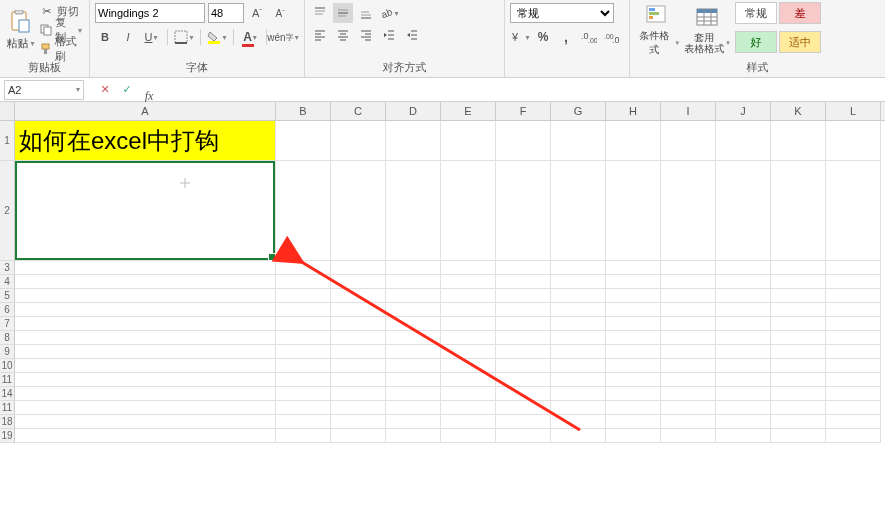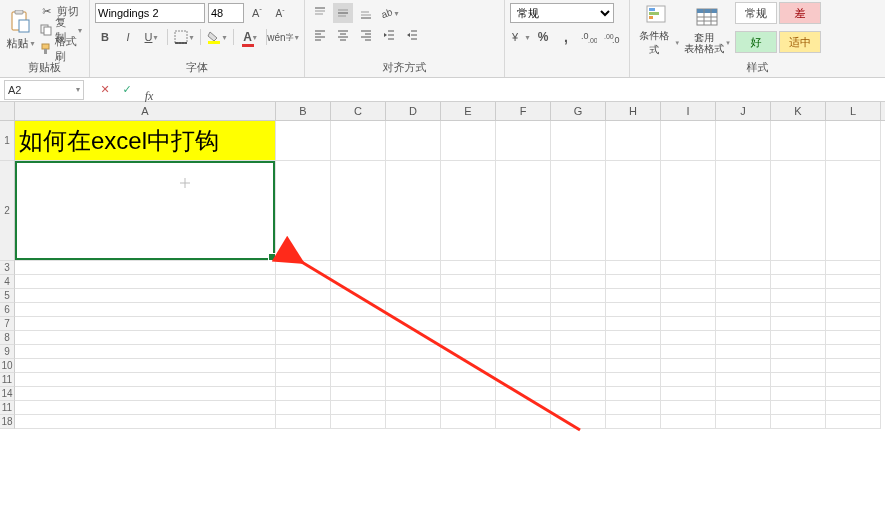--- a/index.html
+++ b/index.html
@@ -543,20 +543,35 @@
         <div class="cell" style="width:55px;height:14px;"></div>
         <div class="cell" style="width:55px;height:14px;"></div>
         <div class="cell" style="width:55px;height:14px;"></div>
         <div class="cell" style="width:55px;height:14px;"></div>
         <div class="cell" style="width:55px;height:14px;"></div>
         <div class="cell" style="width:55px;height:14px;"></div>
         <div class="cell" style="width:55px;height:14px;"></div>
         <div class="cell" style="width:55px;height:14px;"></div>
         <div class="cell" style="width:55px;height:14px;"></div>
       </div>
+      <div class="row" style="height:14px">
+        <div class="rowhdr" style="height:14px">19</div>
+        <div class="cell" style="width:261px;height:14px;"></div>
+        <div class="cell" style="width:55px;height:14px;"></div>
+        <div class="cell" style="width:55px;height:14px;"></div>
+        <div class="cell" style="width:55px;height:14px;"></div>
+        <div class="cell" style="width:55px;height:14px;"></div>
+        <div class="cell" style="width:55px;height:14px;"></div>
+        <div class="cell" style="width:55px;height:14px;"></div>
+        <div class="cell" style="width:55px;height:14px;"></div>
+        <div class="cell" style="width:55px;height:14px;"></div>
+        <div class="cell" style="width:55px;height:14px;"></div>
+        <div class="cell" style="width:55px;height:14px;"></div>
+        <div class="cell" style="width:55px;height:14px;"></div>
+      </div>
     </div>
     <div class="sel" style="left: 15px; top: 59px; width: 260px; height: 99px;"></div>
     <div style="position: absolute; left: 179.43px; top: 75px; width: 12px; height: 12px;"><svg width="12" height="12">
         <line x1="6" y1="1" x2="6" y2="11" stroke="#bbb" stroke-width="1"></line>
         <line x1="1" y1="6" x2="11" y2="6" stroke="#bbb" stroke-width="1"></line>
       </svg></div>
   </div>
 
 <svg class="arrow-annot" style="left:0;top:0;" width="885" height="523">
   <defs>

